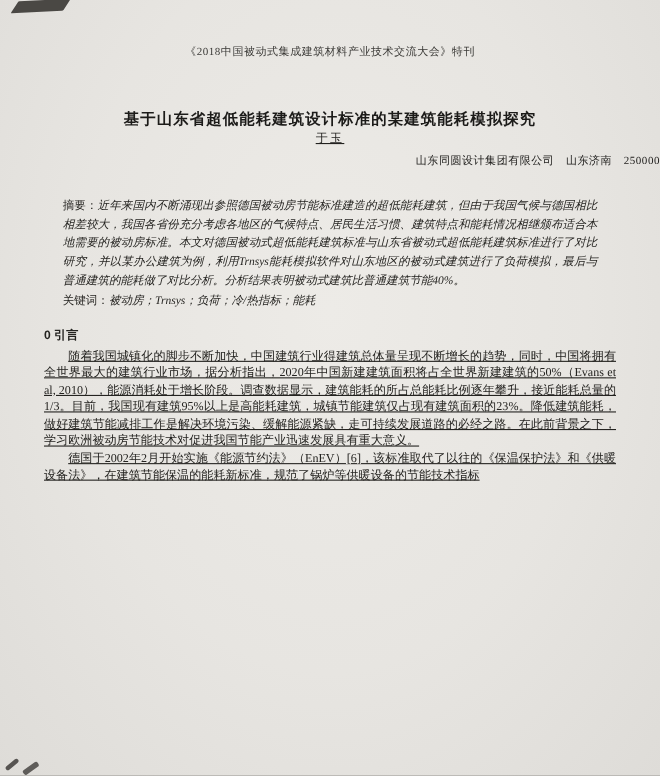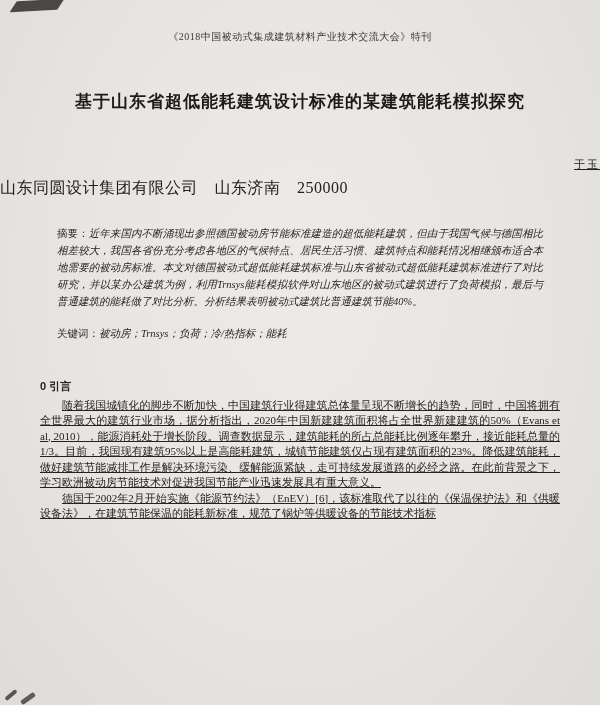--- a/index.html
+++ b/index.html
@@ -8,66 +8,65 @@
     position: relative;
     width: 600px;
     height: 705px;
     margin: 0 auto;
     overflow: hidden;
     color: #22211f;
     background: radial-gradient(ellipse at 50% 40%, #edebe7 0%, #e7e5e1 55%, #dedcd8 100%);
     font-family: "Liberation Serif", "DejaVu Serif", serif;
   }
   .header-note {
-    padding-top: 30px;
+    padding-top: 40px;
     text-align: center;
     font-size: 10px;
     letter-spacing: 0.5px;
     color: #3a3936;
   }
   .title {
     margin: 46px 30px 0;
     text-align: center;
     font-family: "Liberation Sans", "DejaVu Sans", sans-serif;
     font-weight: bold;
-    font-size: 17px;
+    font-size: 14px;
     letter-spacing: 1px;
     color: #1c1b19;
   }
   .author {
-    margin-top: 44px;
-    text-align: right;
+    text-align: center;
     font-size: 11px;
     letter-spacing: 2px;
     text-decoration: underline;
   }
   .affiliation {
     margin-top: 6px;
-    text-align: left;
-    font-size: 16px;
+    text-align: right;
+    font-size: 10px;
     letter-spacing: 0.5px;
   }
   .abstract-block {
     margin: 26px 57px 0;
     font-size: 10.5px;
     line-height: 17px;
     text-align: justify;
     font-style: italic;
     color: #26251ف;
   }
   .abstract-block { color: #262522; }
   .lbl {
     font-weight: normal;
     font-style: normal;
     font-family: "Liberation Sans", "DejaVu Sans", sans-serif;
   }
   .abstract-p, .keywords-p { margin: 0; }
-  .keywords-p { margin-top: 15px; }
+  .keywords-p { margin-top: 1px; }
   .body-block {
-    margin: 37px 40px 0;
+    margin: 16px 40px 0;
     font-size: 11px;
     line-height: 15.5px;
     text-align: justify;
     color: #242320;
   }
   .sec-heading {
     margin: 8px 0 3px;
     font-family: "Liberation Sans", "DejaVu Sans", sans-serif;
     font-weight: bold;
     font-size: 11px;

